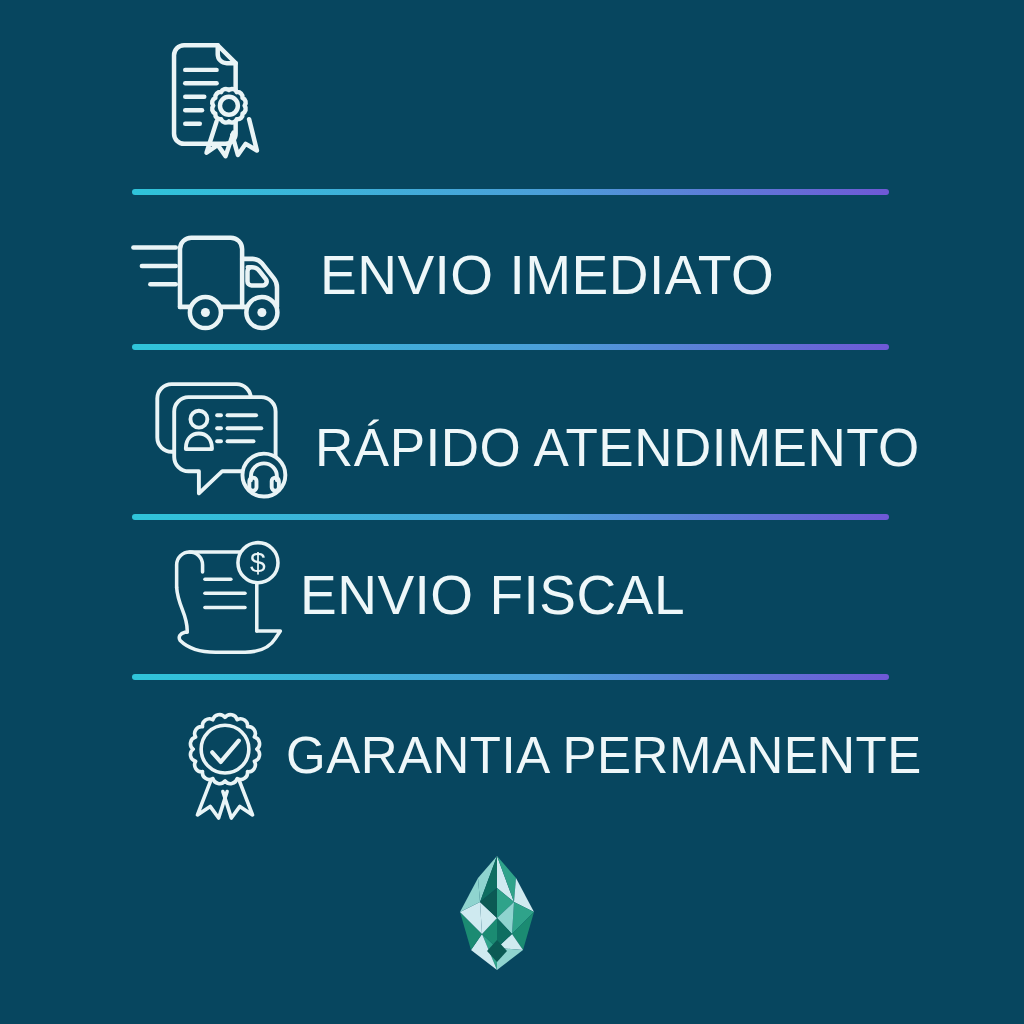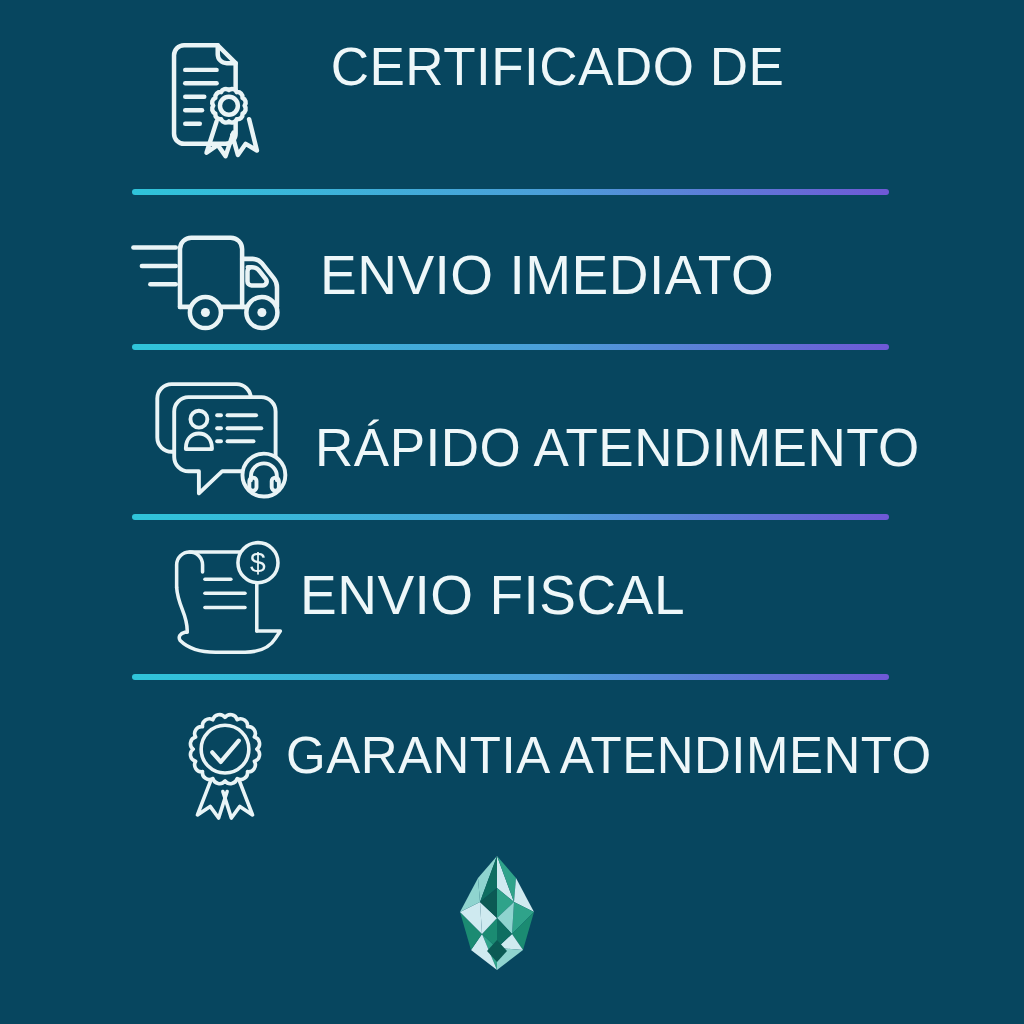--- a/index.html
+++ b/index.html
@@ -38,21 +38,20 @@
         <path d="M27,66 H42"></path>
         <path d="M27,78 H40"></path>
       <path d="M55,76 L46,104 L56,97 L63,107 L70,86"></path>
       <path d="M84,74 L91,102 L81,96 L74,106 L69,88"></path>
       <path transform="translate(66,62)" fill="#07465f" d="M14,0 A4.5,4.5 0 0 1 12.12,7 A4.5,4.5 0 0 1 7,12.12 A4.5,4.5 0 0 1 0,14 A4.5,4.5 0 0 1 -7,12.12 A4.5,4.5 0 0 1 -12.12,7 A4.5,4.5 0 0 1 -14,0 A4.5,4.5 0 0 1 -12.12,-7 A4.5,4.5 0 0 1 -7,-12.12 A4.5,4.5 0 0 1 0,-14 A4.5,4.5 0 0 1 7,-12.12 A4.5,4.5 0 0 1 12.12,-7 A4.5,4.5 0 0 1 14,0 Z"></path>
       <circle cx="66" cy="62" r="8"></circle>
     </g>
   </svg>
 </div>
 <div class="abs label title" style="left:270px;top:38px;width:575px;">
-  <div>CERTIFICADO DE</div>
 </div>
 
 <div class="abs divider" style="left:132px;top:189px;width:757px;"></div>
 
 <div class="abs" style="left:122px;top:225px;">
   <svg width="188" height="120" viewBox="0 0 125 85">
     <g fill="none" stroke="#e9f4f6" stroke-width="3.2" stroke-linecap="round" stroke-linejoin="round">
       <path d="M4,16 H34"></path>
         <path d="M10,29 H34"></path>
         <path d="M16,42 H34"></path>
@@ -119,21 +118,21 @@
   <svg width="106" height="128" viewBox="0 0 100 112">
     <g fill="none" stroke="#e9f4f6" stroke-width="3.4" stroke-linecap="round" stroke-linejoin="round">
       <path d="M38,68 L24,104 L36,96 L44,107 L52,82"></path>
       <path d="M62,68 L76,104 L64,96 L56,107 L48,82"></path>
       <path transform="translate(50,42)" fill="#07465f" d="M30,0 A6.5,6.5 0 0 1 27.72,11.48 A6.5,6.5 0 0 1 21.21,21.21 A6.5,6.5 0 0 1 11.48,27.72 A6.5,6.5 0 0 1 0,30 A6.5,6.5 0 0 1 -11.48,27.72 A6.5,6.5 0 0 1 -21.21,21.21 A6.5,6.5 0 0 1 -27.72,11.48 A6.5,6.5 0 0 1 -30,0 A6.5,6.5 0 0 1 -27.72,-11.48 A6.5,6.5 0 0 1 -21.21,-21.21 A6.5,6.5 0 0 1 -11.48,-27.72 A6.5,6.5 0 0 1 0,-30 A6.5,6.5 0 0 1 11.48,-27.72 A6.5,6.5 0 0 1 21.21,-21.21 A6.5,6.5 0 0 1 27.72,-11.48 A6.5,6.5 0 0 1 30,0 Z"></path>
       <circle cx="50" cy="42" r="22.5"></circle>
       <path d="M38,45 l8,9 l17,-20" stroke-width="4"></path>
     </g>
   </svg>
 </div>
-<div class="abs label" style="left:286px;top:726px;font-size:51px;">GARANTIA ATENDIMENTO</div>
+<div class="abs label" style="left:286px;top:726px;font-size:51px;">GARANTIA PERMANENTE</div>
 
 <div class="abs" style="left:447px;top:850px;">
   <svg width="100" height="130" viewBox="0 0 100 130">
     <g stroke="none">
       <polygon points="50,6 31,28 33,52" fill="#8fd4cf"></polygon>
       <polygon points="50,6 33,52 50,38" fill="#0e6e61"></polygon>
       <polygon points="50,6 50,38 67,52" fill="#cfeaf0"></polygon>
       <polygon points="50,6 67,52 69,28" fill="#2fa38a"></polygon>
       <polygon points="69,28 67,52 87,62" fill="#cfeaf0"></polygon>
       <polygon points="87,62 67,52 65,84" fill="#2fa38a"></polygon>

